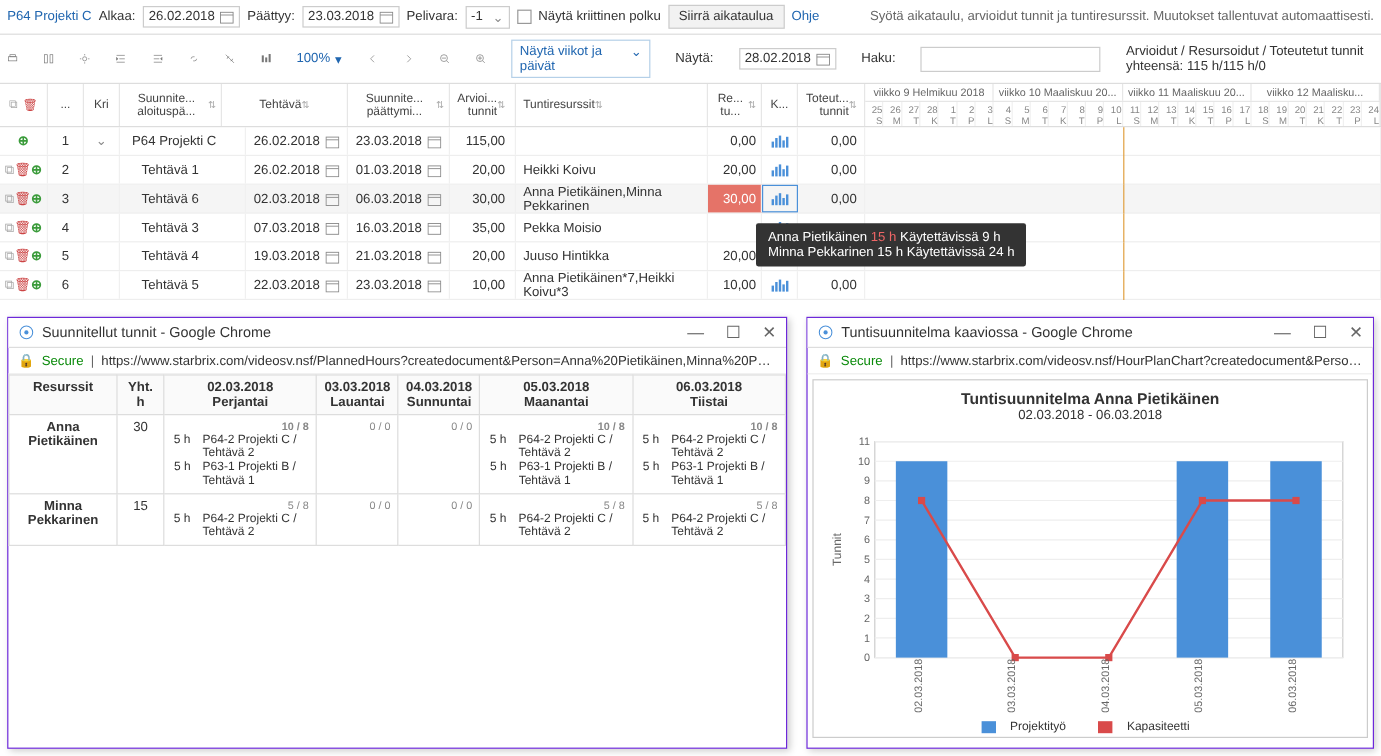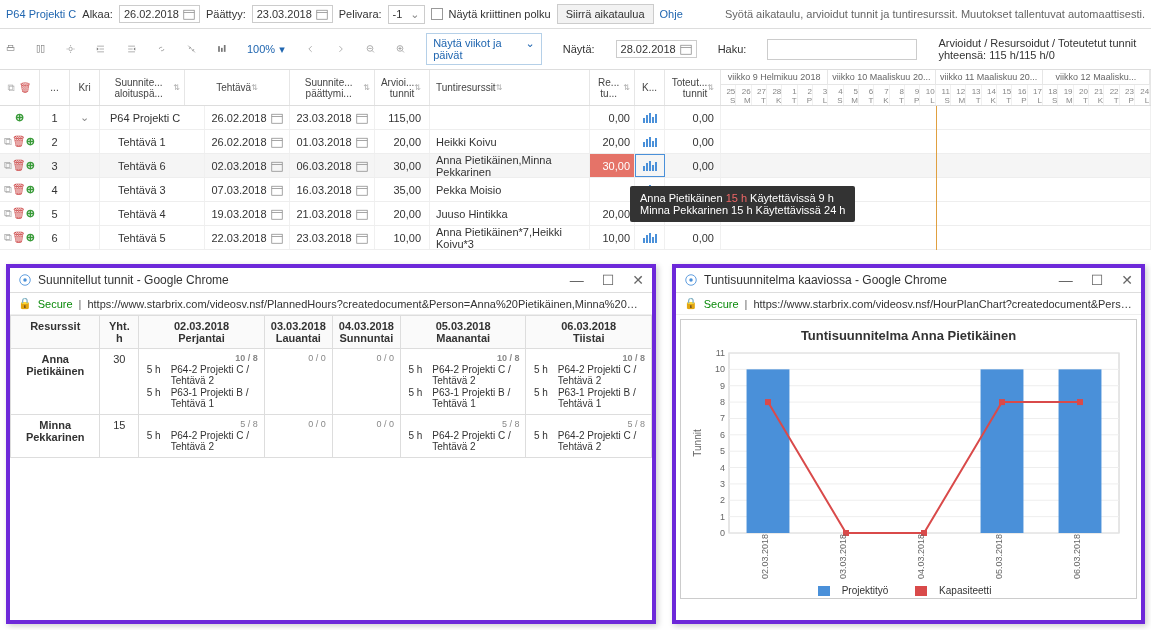--- a/index.html
+++ b/index.html
@@ -63,21 +63,21 @@
 .gantt-cell { height: 24px; position: relative; }
 .gbar { position: absolute; height: 12px; top: 6px; background: #4a90d9; }
 .gbar.gray { background: #888; height: 10px; top: 7px; }
 .today-line { position: absolute; width: 1px; background: #e0a040; top: 0; bottom: 0; }
 
 
 .tooltip { position: absolute; background: #333; color: #fff; padding: 6px 10px; font-size: 11px; border-radius: 2px; z-index: 200; }
 .tooltip .hr { color: #e66; }
 
 
-.popup { position: absolute; background: #fff; border: 4px solid #6d28d9; box-shadow: 2px 2px 6px rgba(0,0,0,0.2); }
+.popup { position: absolute; background: #fff; border: 1px solid #6d28d9; box-shadow: 2px 2px 6px rgba(0,0,0,0.2); }
 .popup-title { display: flex; align-items: center; padding: 4px 8px; background: #fff; border-bottom: 1px solid #ddd; font-size: 12px; gap: 6px; }
 .win-icon { width: 14px; height: 14px; }
 .win-ctrl { margin-left: auto; display: flex; gap: 18px; font-size: 14px; color: #666; cursor: pointer; }
 .popup-url { padding: 4px 8px; font-size: 11px; color: #666; border-bottom: 1px solid #eee; display: flex; align-items: center; gap: 6px; }
 .secure { color: #0a8a0a; }
 .url { color: #333; overflow: hidden; text-overflow: ellipsis; white-space: nowrap; }
 
 
 .ph-table { width: 100%; border-collapse: collapse; font-size: 11px; }
 .ph-table th, .ph-table td { border: 1px solid #ddd; padding: 4px 6px; text-align: center; vertical-align: top; }
@@ -716,20 +716,21 @@
   </div>
   <div class="popup-url">
     <span style="color:#0a8a0a">🔒</span>
     <span class="secure">Secure</span>
     <span>|</span>
     <span class="url">https://www.starbrix.com/videosv.nsf/HourPlanChart?createdocument&amp;Person=...</span>
   </div>
   <div class="chart-wrap">
     <div style="border:1px solid #ccc; padding:4px 4px 0 4px;">
       <div class="chart-title">Tuntisuunnitelma Anna Pietikäinen</div>
+      <div class="chart-sub">02.03.2018 - 06.03.2018</div>
       <svg id="chart-svg" class="chart-svg" width="440" height="240">
           <rect x="40" y="10" width="390" height="180" fill="none" stroke="#ccc"></rect>
           <line x1="40" y1="190" x2="430" y2="190" stroke="#eee"></line>
           <text x="36" y="193" text-anchor="end" font-size="9" fill="#666">0</text>
           <line x1="40" y1="173.63636363636363" x2="430" y2="173.63636363636363" stroke="#eee"></line>
           <text x="36" y="176.63636363636363" text-anchor="end" font-size="9" fill="#666">1</text>
           <line x1="40" y1="157.27272727272728" x2="430" y2="157.27272727272728" stroke="#eee"></line>
           <text x="36" y="160.27272727272728" text-anchor="end" font-size="9" fill="#666">2</text>
           <line x1="40" y1="140.9090909090909" x2="430" y2="140.9090909090909" stroke="#eee"></line>
           <text x="36" y="143.9090909090909" text-anchor="end" font-size="9" fill="#666">3</text>

